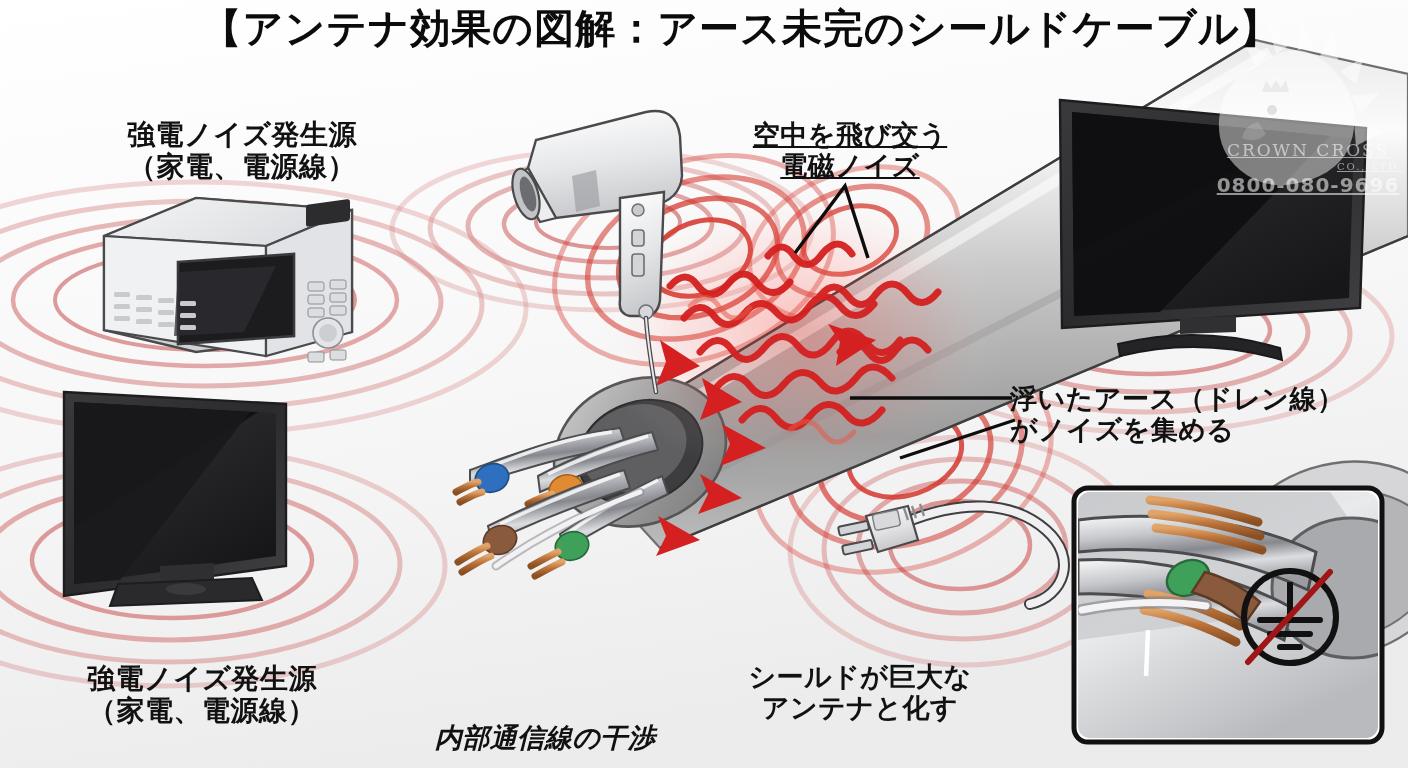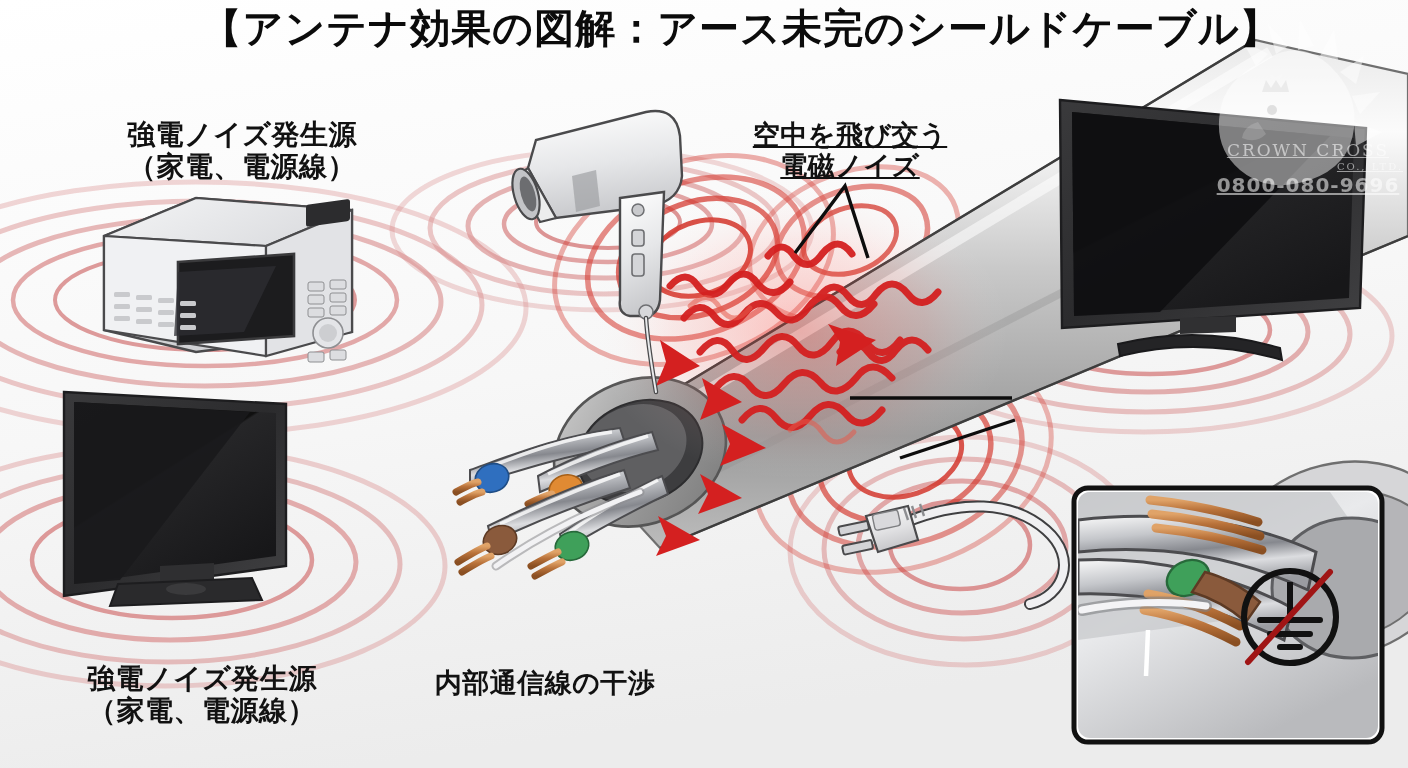--- a/index.html
+++ b/index.html
@@ -27,21 +27,21 @@
     position:absolute;left:0;top:6px;width:1408px;
     text-align:center;color:#0b0b0b;font-weight:bold;
     font-size:40px;letter-spacing:1px;line-height:1.1;margin-left:37px;
   }
   .lbl-lg{font-size:28px;}
   .lbl-md{font-size:27px;}
   #lbl-src-top{left:62px;top:104px;width:360px;}
   #lbl-air-noise{left:712px;top:104px;width:276px;text-decoration:underline;}
   #lbl-float-earth{left:1010px;top:368px;width:392px;text-align:left;}
   #lbl-src-bottom{left:22px;top:648px;width:360px;}
-  #lbl-inner-interf{left:380px;top:652px;width:330px;}
+  #lbl-inner-interf{left:380px;top:707px;width:330px;font-style:italic;}
   #lbl-antenna{left:700px;top:646px;width:320px;}
   #lbl-drain{left:1090px;top:678px;width:260px;font-size:26px;}
   .wm{
     position:absolute;color:rgba(255,255,255,.55);
     font-family:"DejaVu Serif","Liberation Serif",serif;
     pointer-events:none;text-align:center;text-decoration:underline;
   }
   #wm-name{left:1218px;top:140px;width:180px;font-size:17px;letter-spacing:2px;}
   #wm-co{left:1280px;top:161px;width:180px;font-size:10px;letter-spacing:2px;}
   #wm-tel{left:1208px;top:173px;width:200px;font-size:20px;font-weight:bold;letter-spacing:1px;
@@ -414,21 +414,25 @@
   </g>
   </g>
 </svg>
 
 <div id="title">【アンテナ効果の図解：アース未完のシールドケーブル】</div>
 
 <div class="lbl lbl-lg" id="lbl-src-top">強電ノイズ発生源
 （家電、電源線）</div>
 <div class="lbl lbl-md" id="lbl-air-noise">空中を飛び交う
 電磁ノイズ</div>
+<div class="lbl lbl-md" id="lbl-float-earth">浮いたアース（ドレン線）
+がノイズを集める</div>
 <div class="lbl lbl-lg" id="lbl-src-bottom">強電ノイズ発生源
 （家電、電源線）</div>
 <div class="lbl lbl-md" id="lbl-inner-interf">内部通信線の干渉</div>
+<div class="lbl lbl-md" id="lbl-antenna">シールドが巨大な
+アンテナと化す</div>
 
 <div class="wm" id="wm-name">CROWN CROSS</div>
 <div class="wm" id="wm-co">CO., LTD.</div>
 <div class="wm" id="wm-tel">0800-080-9696</div>
 
 </div>
 
 </body></html>

